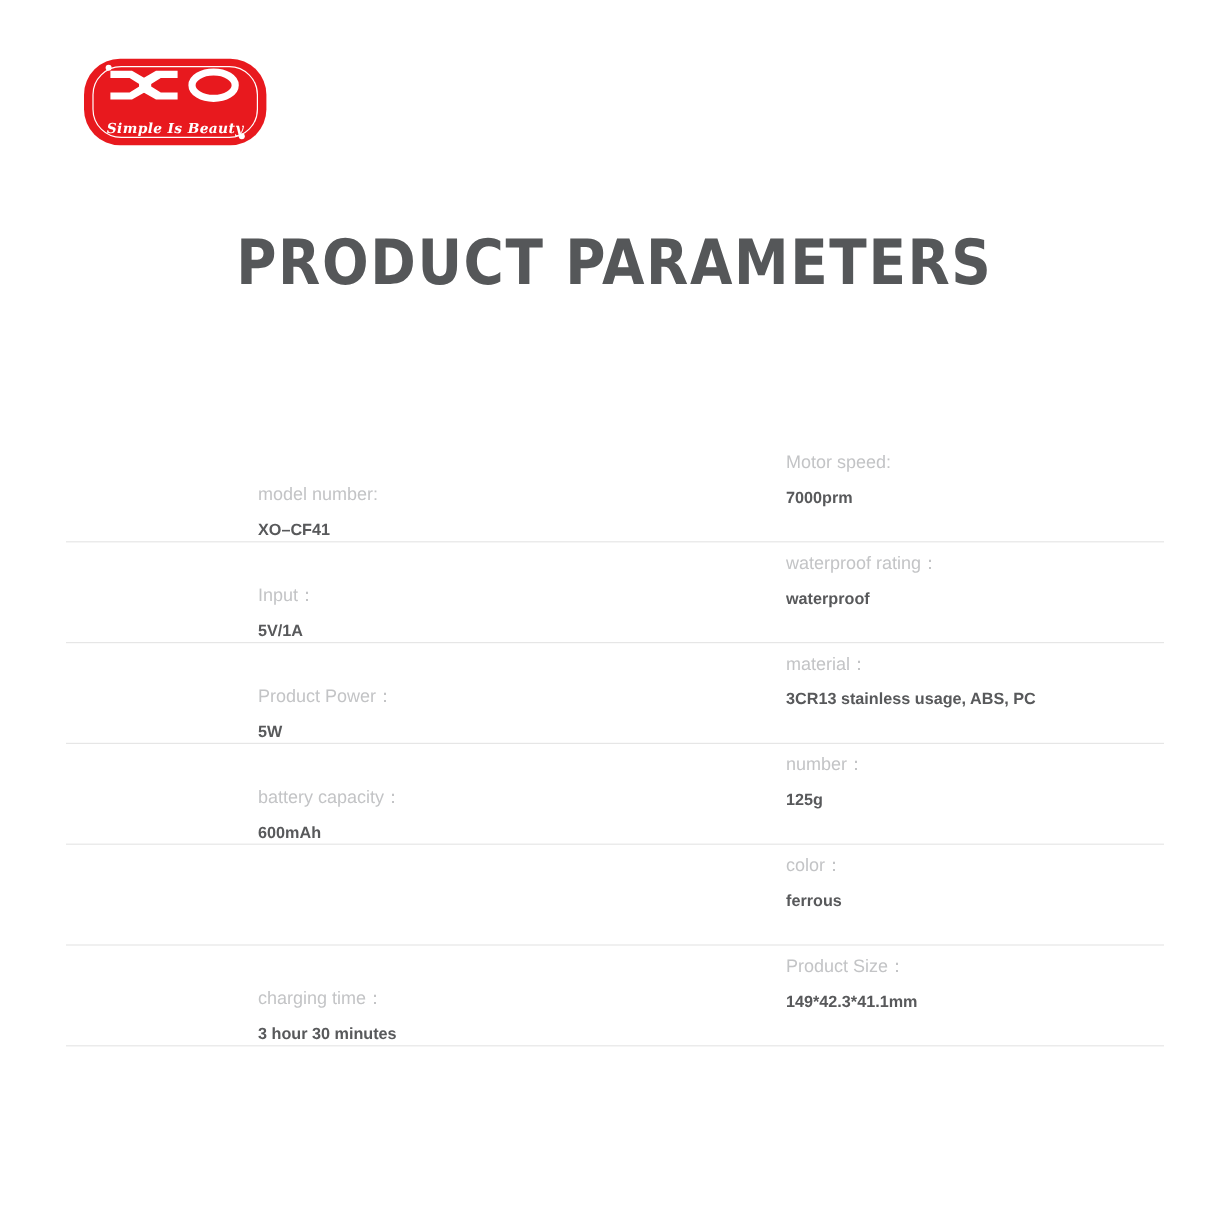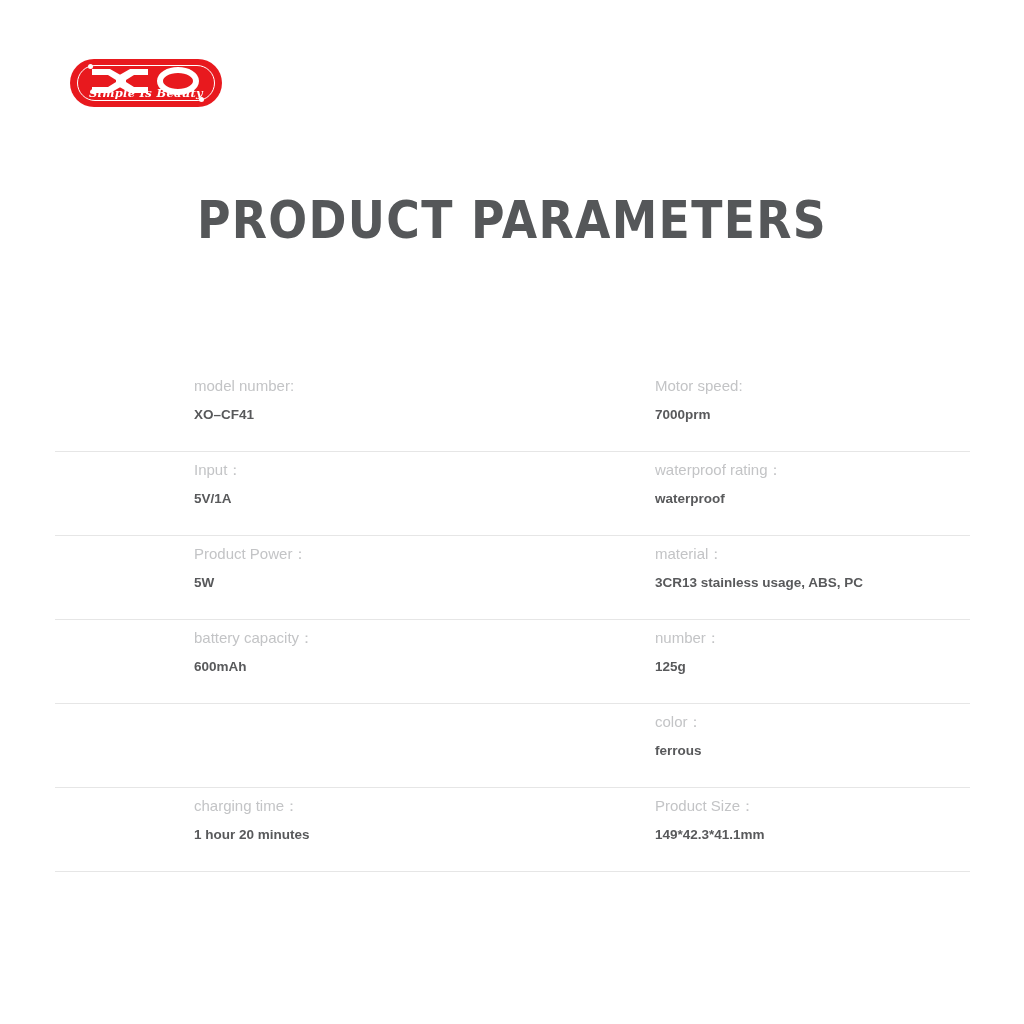--- a/index.html
+++ b/index.html
@@ -12,23 +12,23 @@
     background: #ffffff;
     font-family: "Liberation Sans", sans-serif;
     overflow: hidden;
     position: relative;
   }
 
   
   .logo-wrap {
     position: absolute;
     left: 70px;
-    top: 59px;
+    top: 49px;
     width: 152px;
-    height: 48px;
+    height: 72px;
   }
   .logo-pill {
     position: absolute;
     inset: 0;
     background: #e8191e;
     border-radius: 30px / 30px;
   }
   .logo-inner-border {
     position: absolute;
     left: 7px;
@@ -105,21 +105,21 @@
     border-bottom: 1px solid #e6e6e6;
     box-sizing: border-box;
   }
   .spec-row:first-child {
     border-top: none;
   }
   .spec-cell {
     position: absolute;
     top: 8px;
   }
-  .spec-cell.left  { left: 139px; }
+  .spec-cell.left  { left: 160px; margin-top: 27px; }
   .spec-cell.right { left: 600px; }
   .spec-label {
     color: #c3c4c6;
     font-size: 15px;
     line-height: 20px;
     font-weight: 400;
     white-space: nowrap;
   }
   .spec-value {
     margin-top: 10px;
@@ -202,21 +202,21 @@
   <div class="spec-row">
     <div class="spec-cell right">
       <div class="spec-label">color：</div>
       <div class="spec-value">ferrous</div>
     </div>
   </div>
 
   <div class="spec-row">
     <div class="spec-cell left">
       <div class="spec-label">charging time：</div>
-      <div class="spec-value">1 hour 20 minutes</div>
+      <div class="spec-value">3 hour 30 minutes</div>
     </div>
     <div class="spec-cell right">
       <div class="spec-label">Product Size：</div>
       <div class="spec-value">149*42.3*41.1mm</div>
     </div>
   </div>
 
 </div>
 
 </body></html>

